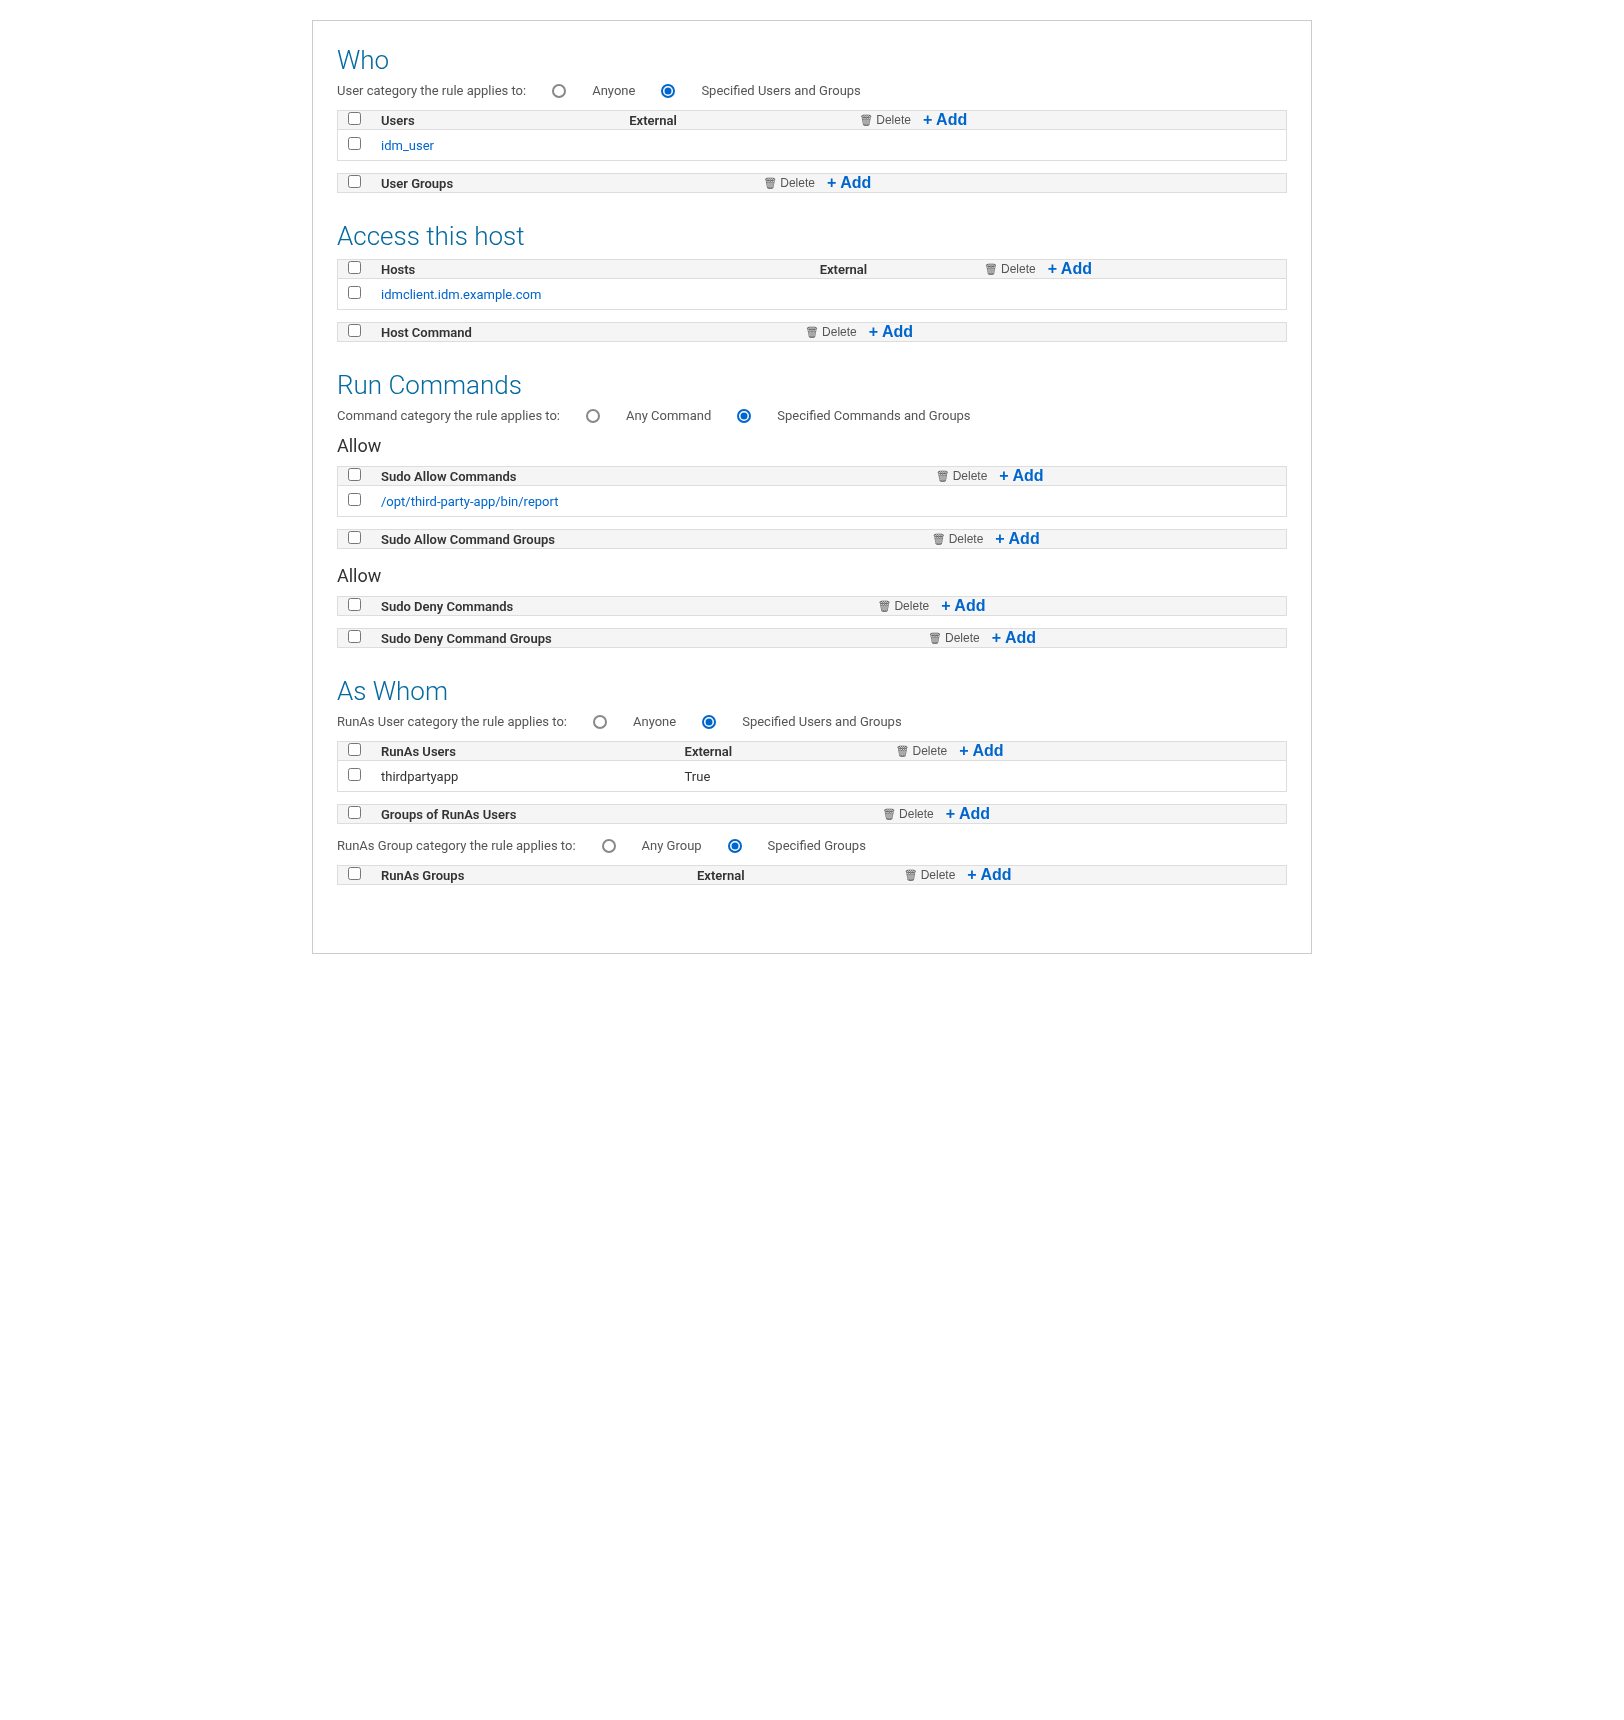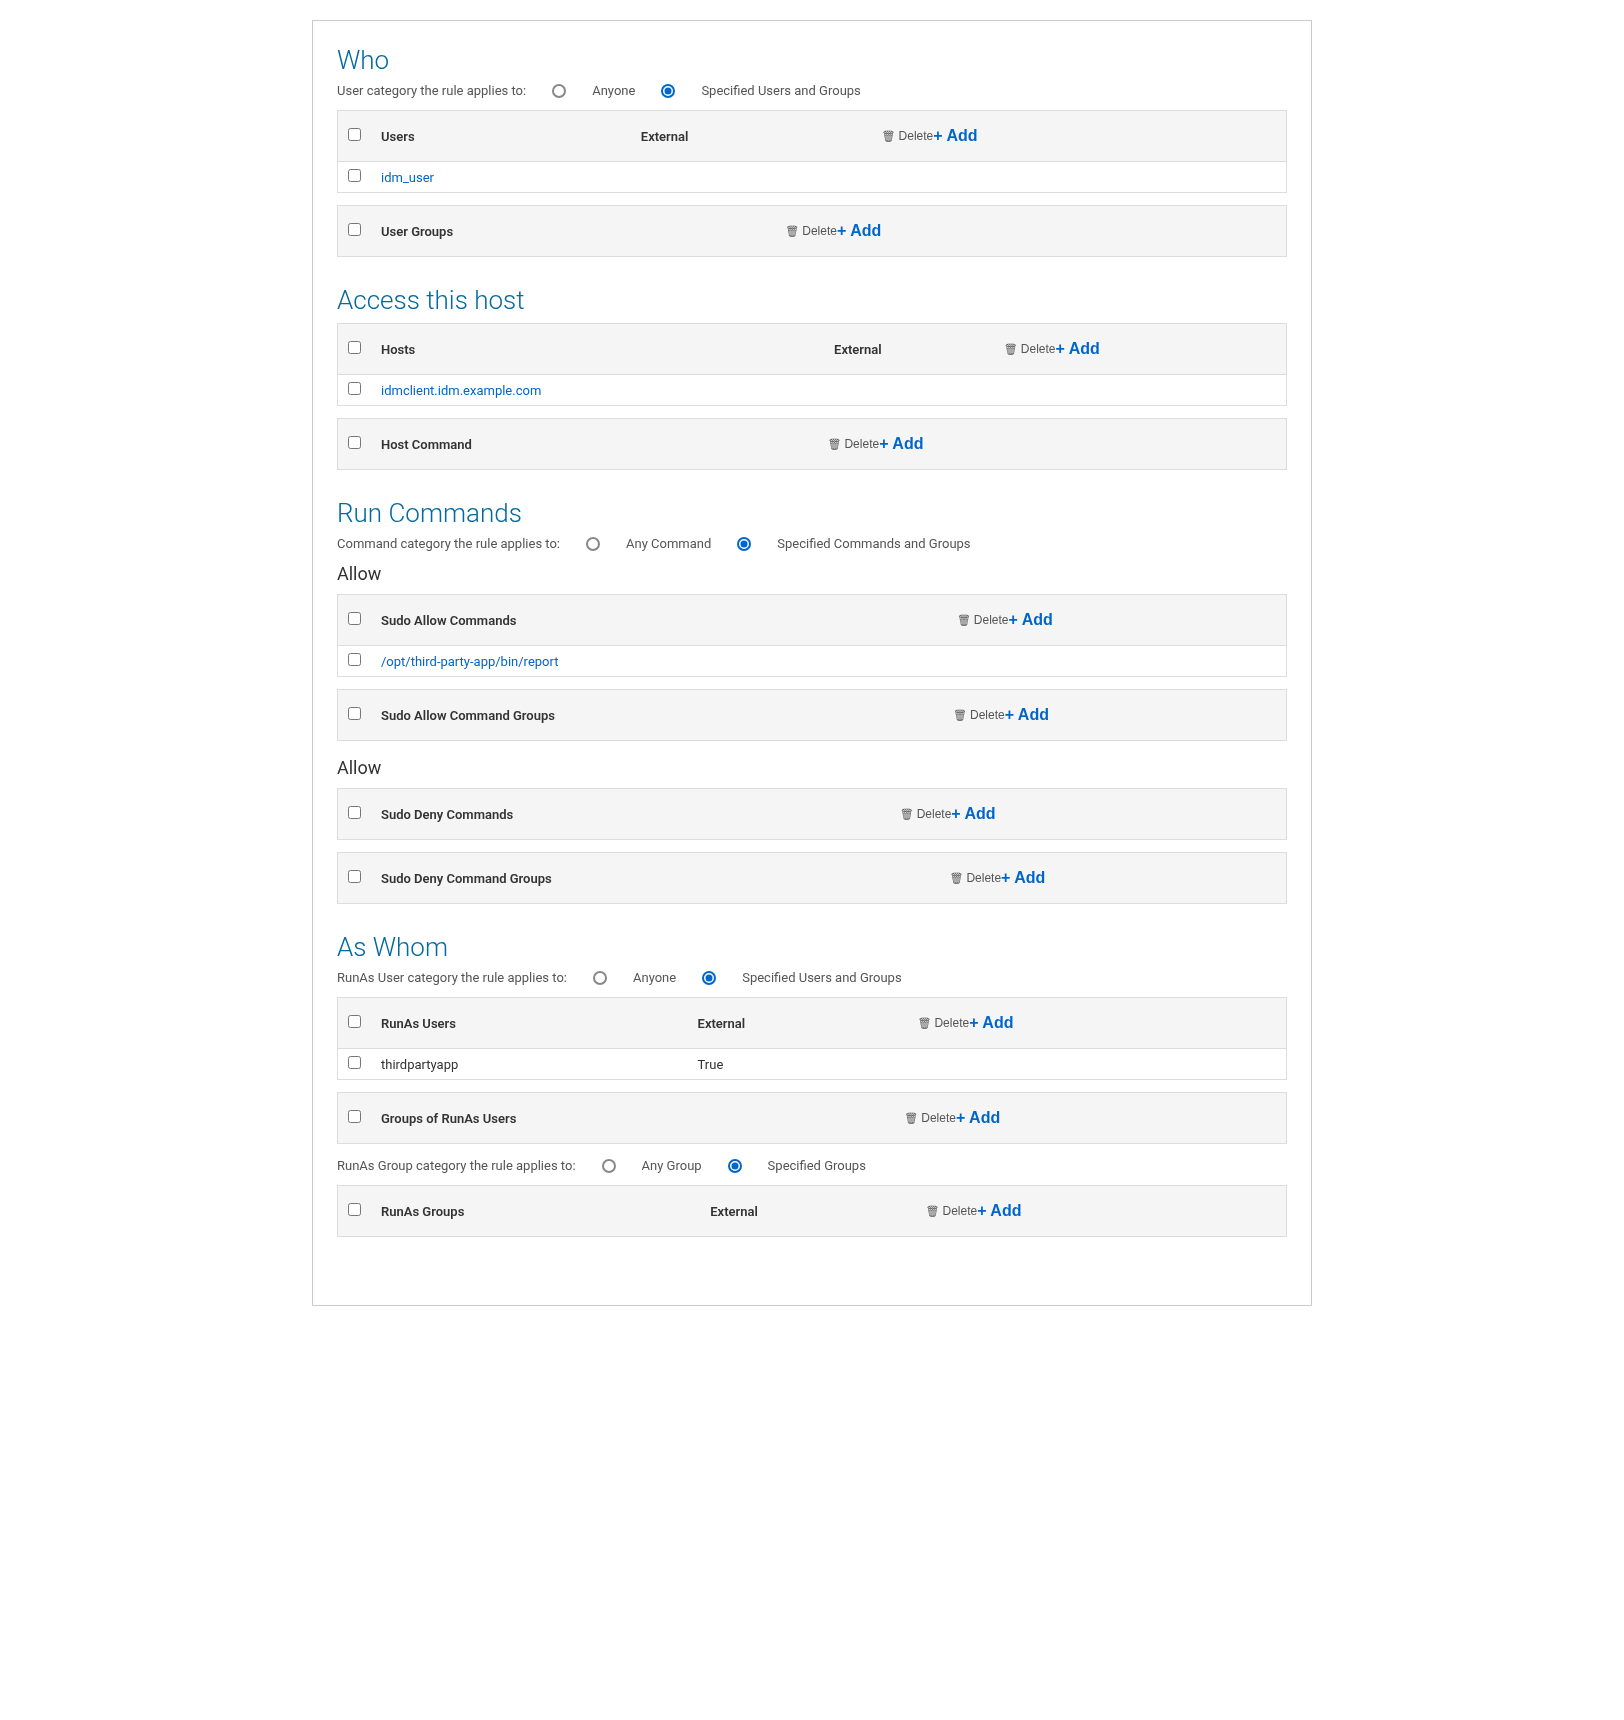--- a/index.html
+++ b/index.html
@@ -40,21 +40,21 @@
       width: 100%;
       border-collapse: collapse;
       margin-bottom: 12px;
       border: 1px solid #ddd;
     }
     .data-table thead tr {
       background: #f5f5f5;
       border-bottom: 1px solid #ddd;
     }
     .data-table thead th {
-      padding: 16px 10px;
+      padding: 0 10px;
       text-align: left;
       font-weight: 600;
       font-size: 13px;
       color: #333;
       margin-top: 40px;
     }
     .data-table thead th.actions-col {
       text-align: right;
     }
     .data-table tbody tr {
@@ -77,20 +77,21 @@
       width: 30px;
     }
     .data-table td a {
       color: #0066cc;
       text-decoration: none;
     }
 
     
     .action-btns {
       display: flex;
+      gap: 12px;
       white-space: nowrap;
     }
     .btn-delete {
       color: #555;
       font-size: 12px;
       cursor: pointer;
       background: none;
       border: none;
       display: flex;
       align-items: center;

